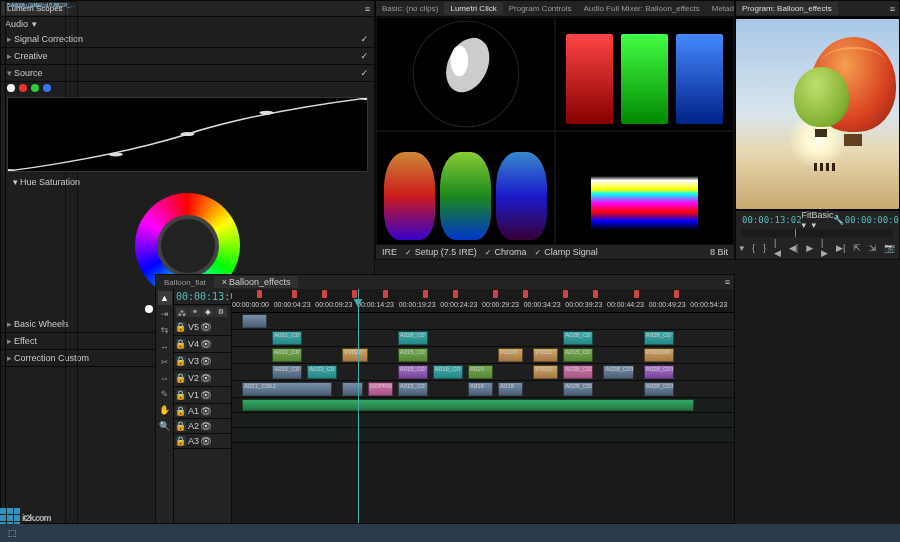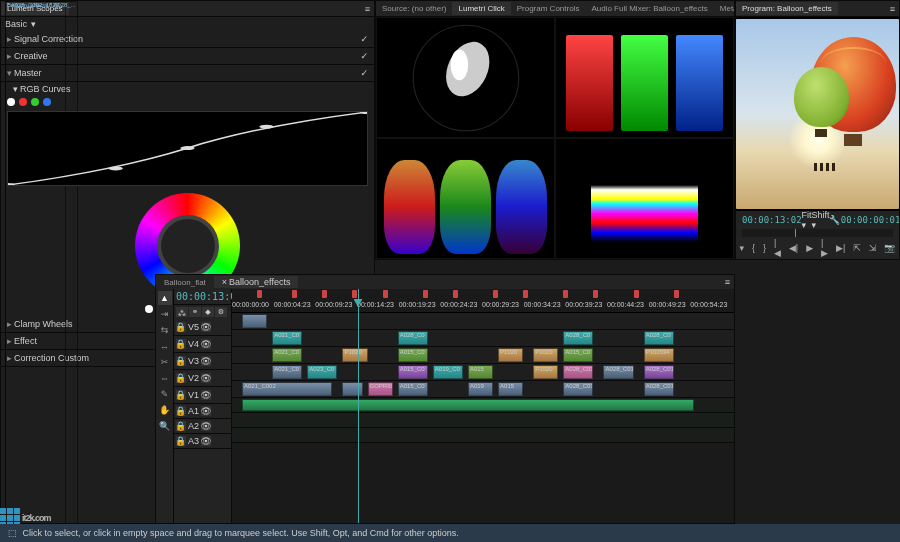--- a/index.html
+++ b/index.html
@@ -104,21 +104,21 @@
 .wm-grid{display:grid;grid-template-columns:repeat(3,6px);grid-template-rows:repeat(3,6px);gap:1px}
 .wm-cell{background:#3ad}
 </style>
 </head>
 <body>
 
 <div class="app">
 
   <div class="panel">
     <div class="tab-bar">
-      <div class="tab">Source: (no other)</div>
+      <div class="tab">Basic: (no clips)</div>
       <div class="tab active">Lumetri Click</div>
       <div class="tab">Program Controls</div>
       <div class="tab">Audio Full Mixer: Balloon_effects</div>
       <div class="tab">Metadata</div>
     </div>
     <div class="scopes-body">
       <div class="scope vectorscope">
         <svg viewBox="0 0 100 100">
             <circle cx="50" cy="50" r="48" fill="none" stroke="#222" stroke-width="1"></circle>
             <ellipse cx="48" cy="42" rx="18" ry="26" fill="#fff" opacity="0.8" transform="rotate(25 50 50)"></ellipse>
@@ -131,20 +131,27 @@
         <div class="parade-col" style="background:linear-gradient(180deg,#48f 0%,#028 100%)"></div>
       </div>
       <div class="scope waveform-skulls">
         <div class="skull" style="background:linear-gradient(180deg,#fa4,#f22,#40f)"></div>
         <div class="skull" style="background:linear-gradient(180deg,#af4,#2a2,#04f)"></div>
         <div class="skull" style="background:linear-gradient(180deg,#4af,#22f,#404)"></div>
       </div>
       <div class="scope">
         <div class="waveform-color"></div>
       </div>
+    </div>
+    <div class="scopes-footer">
+      <span>IRE</span>
+      <span class="chk">Setup (7.5 IRE)</span>
+      <span class="chk">Chroma</span>
+      <span class="chk">Clamp Signal</span>
+      <span style="margin-left:auto">8 Bit</span>
     </div>
   </div>
 
   <div class="panel">
     <div class="tab-bar">
       <div class="tab active">Program: Balloon_effects</div>
       <span style="margin-left:auto;padding-right:4px">≡</span>
     </div>
     <div class="monitor-body">
       <div class="preview">
@@ -159,21 +166,21 @@
             <div class="person"></div>
             <div class="person"></div>
           </div>
       </div>
     </div>
     <div class="monitor-footer">
       <div class="mf-row">
         <span class="tc">00:00:13:02</span>
         <span><span>Fit</span> ▾</span>
         <span></span>
-        <span><span>Shift</span> ▾</span>
+        <span><span>Basic</span> ▾</span>
         <span>🔧</span>
         <span class="tc">00:00:00:01</span>
       </div>
       <div class="mini-ruler">
           <div class="mini-playhead"></div>
         </div>
       <div class="transport">
         <span class="tbtn">▾</span>
         <span class="tbtn">{</span>
         <span class="tbtn">}</span>
@@ -188,68 +195,68 @@
       </div>
     </div>
   </div>
 
   <div class="panel lumetri" style="grid-row:1/4">
     <div class="tab-bar">
       <div class="tab active">Lumetri Scopes</div>
       <span style="margin-left:auto;padding-right:4px">≡</span>
     </div>
     <div class="lumetri-head">
-      <span>Basic</span>
+      <span>Audio</span>
       <span class="clip">* A028_C002_1029...</span>
         <span>▾</span>
       <span class="clip">Balloon_effects * A028_...</span>
     </div>
     <div class="section">
       <span><span class="chev">▸ </span><span>Signal Correction</span></span>
         <span class="check-icon">✓</span>
     </div>
     <div class="section">
       <span><span class="chev">▸ </span><span>Creative</span></span>
         <span class="check-icon">✓</span>
     </div>
     <div class="section">
-      <span><span class="chev">▾ </span><span>Master</span></span>
+      <span><span class="chev">▾ </span><span>Source</span></span>
         <span class="check-icon">✓</span>
     </div>
-    <div style="padding:2px 12px"><span class="chev">▾ </span><span>RGB Curves</span></div>
     <div class="curve-dots">
       <div class="dot" style="background:#fff"></div>
       <div class="dot" style="background:#e33"></div>
       <div class="dot" style="background:#3c3"></div>
       <div class="dot" style="background:#37e"></div>
     </div>
     <div class="curves-box">
       <svg width="100%" height="100%" viewBox="0 0 100 75" preserveAspectRatio="none">
         <path d="M0 75 Q 30 60 50 37 T 100 0" stroke="#ddd" stroke-width="1.2" fill="none"></path>
         <circle cx="0" cy="75" r="2" fill="#ddd"></circle>
           <circle cx="30" cy="58" r="2" fill="#ddd"></circle>
         <circle cx="50" cy="37" r="2" fill="#ddd"></circle>
           <circle cx="72" cy="15" r="2" fill="#ddd"></circle>
           <circle cx="100" cy="0" r="2" fill="#ddd"></circle>
       </svg>
     </div>
+    <div style="padding:2px 12px"><span class="chev">▾ </span><span>Hue Saturation</span></div>
     <div class="hue-wheel">
         <div class="hue-inner"></div>
       </div>
     <div class="wheel-dots">
       <div class="dot" style="background:#fff"></div>
       <div class="dot" style="background:#e33"></div>
       <div class="dot" style="background:#ec3"></div>
       <div class="dot" style="background:#3c3"></div>
       <div class="dot" style="background:#3cc"></div>
       <div class="dot" style="background:#37e"></div>
       <div class="dot" style="background:#c3c"></div>
     </div>
     <div class="section">
-      <span><span class="chev">▸ </span><span>Clamp Wheels</span></span>
+      <span><span class="chev">▸ </span><span>Basic Wheels</span></span>
         <span class="check-icon">✓</span>
     </div>
     <div class="section">
       <span><span class="chev">▸ </span><span>Effect</span></span>
         <span class="check-icon">✓</span>
     </div>
     <div class="section">
       <span><span class="chev">▸ </span><span>Correction Custom</span></span>
     </div>
   </div>
@@ -427,14 +434,13 @@
       <div class="wm-cell"></div>
       <div class="wm-cell"></div>
       <div class="wm-cell"></div>
       <div class="wm-cell"></div>
     </div>
   <span>it2k.com</span>
 </div>
 
 <div class="status">
   <span>⬚</span>
-  <span>Click to select, or click in empty space and drag to marquee select. Use Shift, Opt, and Cmd for other options.</span>
 </div>
 
 </body></html>

